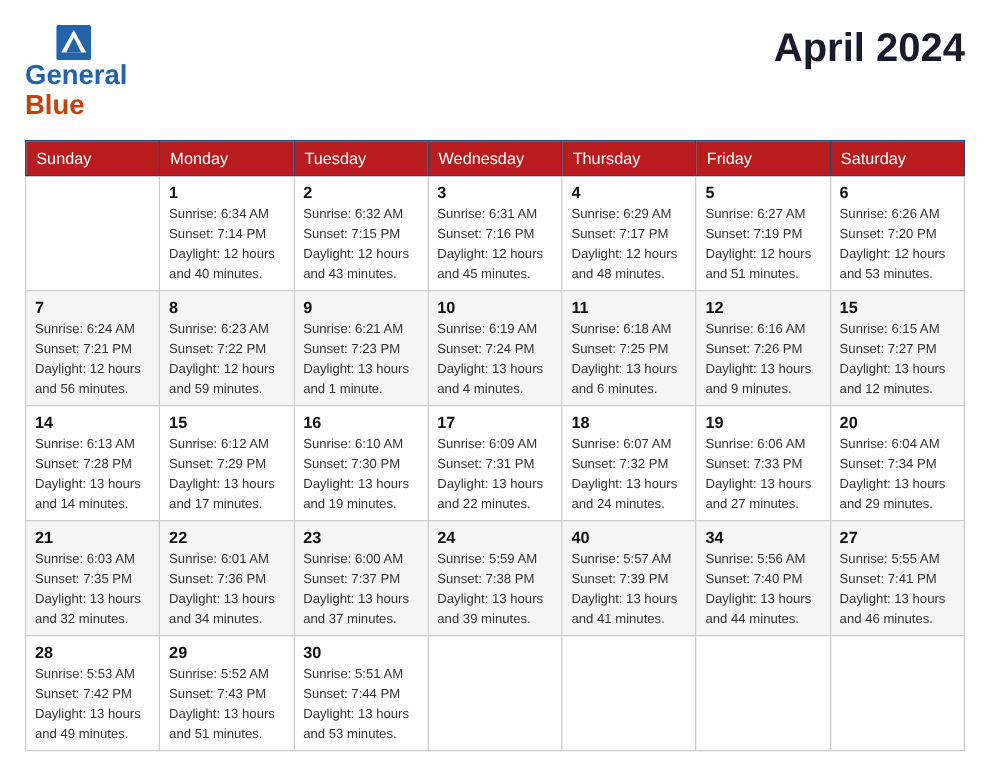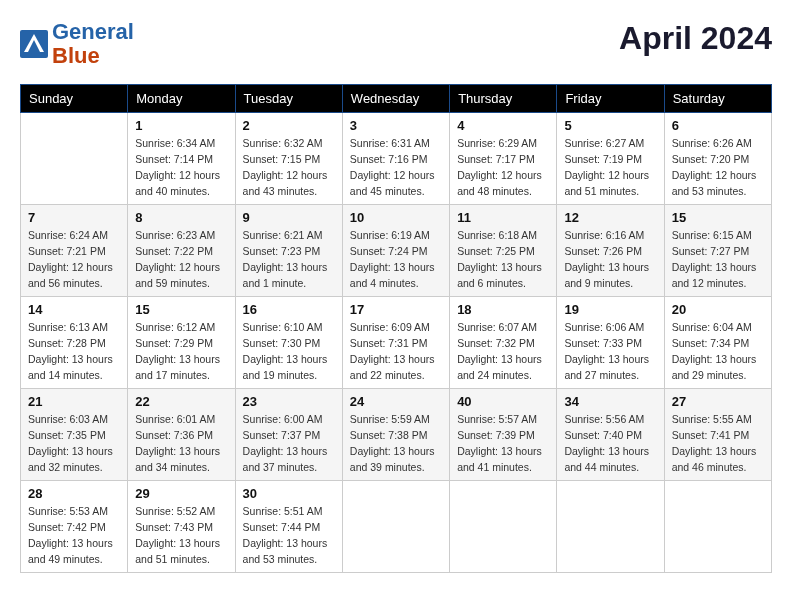--- a/index.html
+++ b/index.html
@@ -12,20 +12,21 @@
     }
     .header {
       display: flex;
       justify-content: space-between;
       align-items: flex-start;
       margin-bottom: 16px;
     }
     .logo {
       display: flex;
       align-items: center;
+      flex-direction: column;
     }
     .logo-text {
       font-size: 22px;
       font-weight: bold;
       color: #1a1a2e;
       line-height: 1.1;
     }
     .logo-text span {
       color: #2563a8;
     }
@@ -45,21 +46,21 @@
     .location {
       font-size: 16px;
       color: #333;
     }
     table {
       width: 100%;
       border-collapse: collapse;
       font-size: 11px;
     }
     thead th {
-      background-color: #000000;
+      background-color: #b91c1c;
       color: #fff;
       padding: 6px 8px;
       text-align: left;
       font-size: 13px;
       font-weight: normal;
       border: 1px solid #1a4a8a;
     }
     tbody td {
       border: 1px solid #ccc;
       vertical-align: top;

